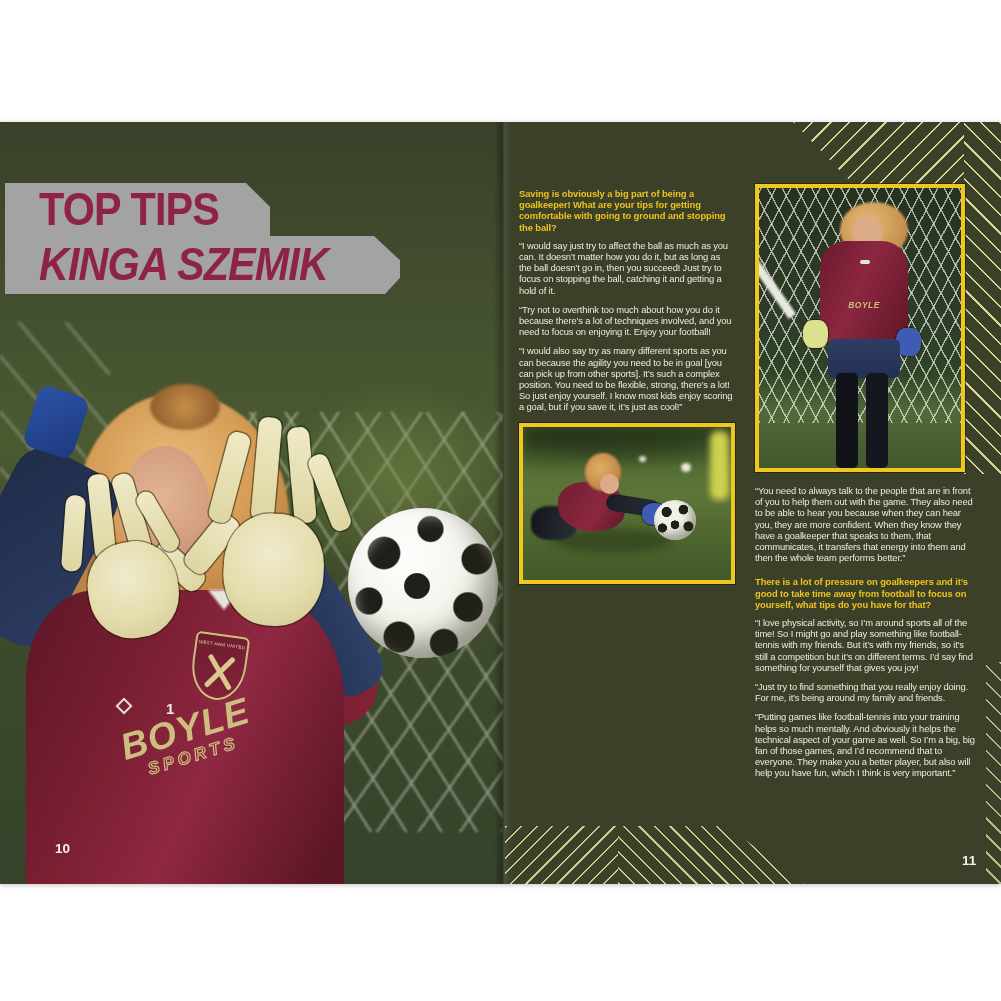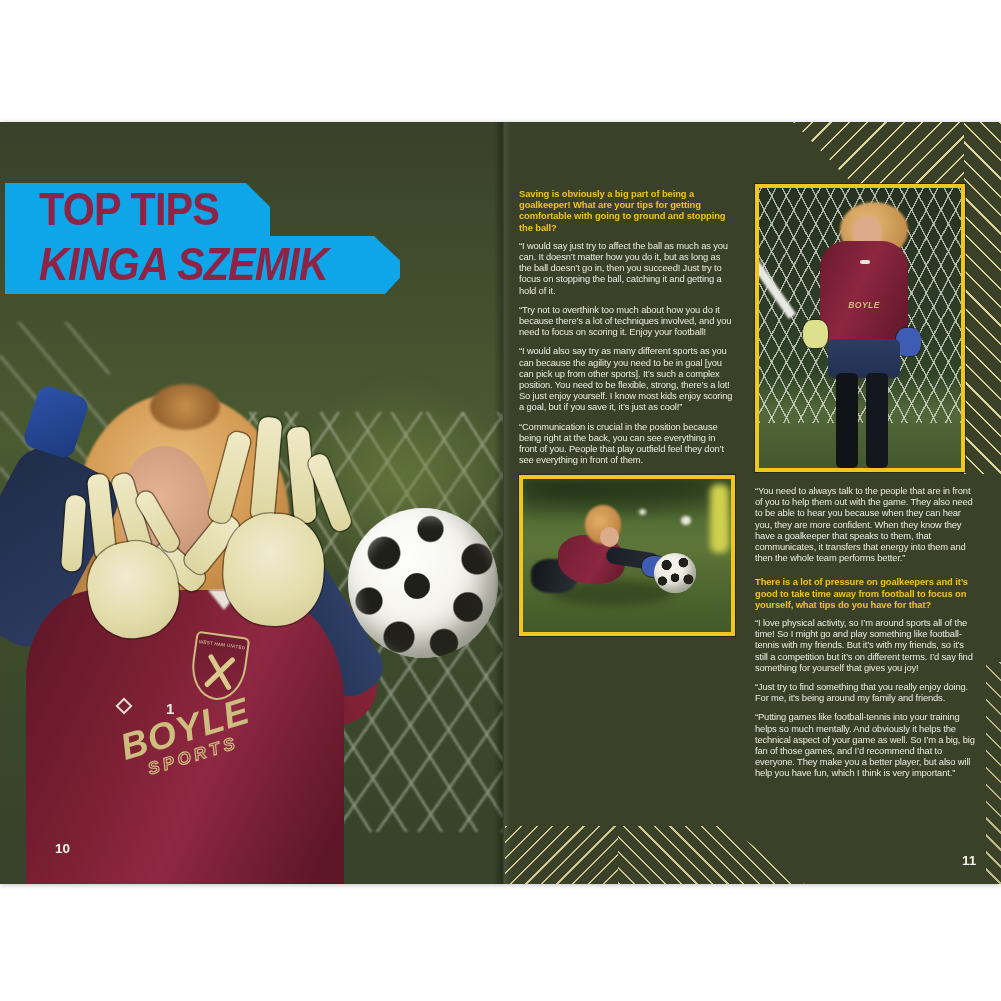--- a/index.html
+++ b/index.html
@@ -93,21 +93,21 @@
   .crest-text { position:absolute; left:0; top:6px; width:100%; text-align:center; font-size:4.5px; color:#e7dba6; letter-spacing:.3px; }
   .hammer { position:absolute; left:24px; top:16px; width:5px; height:40px; background:#d9c98a; border-radius:2px; }
   .hammer.h1 { transform:rotate(38deg); } .hammer.h2 { transform:rotate(-38deg); }
   .umbro { position:absolute; left:118px; top:578px; width:12px; height:12px; border:2px solid #e9e5da; transform:rotate(45deg); z-index:7; filter:blur(.4px); }
   .shirt-number { position:absolute; left:166px; top:578px; z-index:7; color:#efece2; font-size:15px; font-weight:bold; }
   .sponsor { position:absolute; left:88px; top:588px; width:200px; transform:rotate(-17deg); z-index:7; color:#cdbd7e; text-align:center; }
   .sponsor-main { font-size:37px; font-weight:bold; font-style:italic; letter-spacing:1px; line-height:1; }
   .sponsor-sub { font-size:17px; font-weight:bold; font-style:italic; letter-spacing:4px; color:transparent; -webkit-text-stroke:1.2px #cdbd7e; line-height:1.2; }
 
   
-  .banner { position:absolute; left:5px; background:#0ea5e9; z-index:20; }
+  .banner { position:absolute; left:5px; background:#a3a3a3; z-index:20; }
   .banner1 { top:61px; width:265px; height:54px; clip-path:polygon(0 0, calc(100% - 24px) 0, 100% 44%, 100% 100%, 0 100%); }
   .banner2 { top:114px; width:395px; height:58px; clip-path:polygon(0 0, calc(100% - 26px) 0, 100% 42%, 100% 72%, calc(100% - 15px) 100%, 0 100%);font-style:italic; }
   .banner-text { position:absolute; left:34px; top:50%; transform:translateY(-52%) scaleX(.88); transform-origin:left center;
     font-weight:bold; color:#8e2345; letter-spacing:-1px; white-space:nowrap; }
   .banner1 .banner-text { font-size:47px; }
   .banner2 .banner-text { font-size:47px; }
 
   
   .standfirst { position:absolute; left:143px; top:588px; width:319px; height:91px; background:#f3d435; z-index:21;
     display:flex; align-items:center; justify-content:center; text-align:center; padding:6px 14px; }
@@ -242,23 +242,22 @@
 
     <div class="deco deco-tr"></div>
     <div class="deco deco-tr-fold"></div>
     <div class="deco deco-bl-left"></div>
     <div class="deco deco-bl-right"></div>
     <div class="deco deco-r-edge"></div>
 
     <div class="col col1">
       <p class="q">Saving is obviously a big part of being a goalkeeper! What are your tips for getting comfortable with going to ground and stopping the ball?</p>
       <p class="a">“I would say just try to affect the ball as much as you can. It doesn’t matter how you do it, but as long as the ball doesn’t go in, then you succeed! Just try to focus on stopping the ball, catching it and getting a hold of it.</p>
-      <p class="a">“Try not to overthink too much about how you do it because there’s a lot of techniques involved, and you need to focus on scoring it. Enjoy your football!</p>
+      <p class="a">“Try not to overthink too much about how you do it because there’s a lot of techniques involved, and you need to focus on enjoying it. Enjoy your football!</p>
       <p class="a">“I would also say try as many different sports as you can because the agility you need to be in goal [you can pick up from other sports]. It’s such a complex position. You need to be flexible, strong, there’s a lot! So just enjoy yourself. I know most kids enjoy scoring a goal, but if you save it, it’s just as cool!”</p>
-      <p class="a">“Communication is crucial in the position because being right at the back, you can see everything in front of you. People that play outfield feel they don’t see everything in front of them.</p>
 
       <div class="framed photo2">
         <div class="p2bg"></div>
         <div class="p2trees"></div>
         <div class="p2ball-far1"></div>
         <div class="p2ball-far2"></div>
         <div class="p2yellow"></div>
         <div class="p2shadow"></div>
         <div class="p2legs"></div>
         <div class="p2body"></div>

